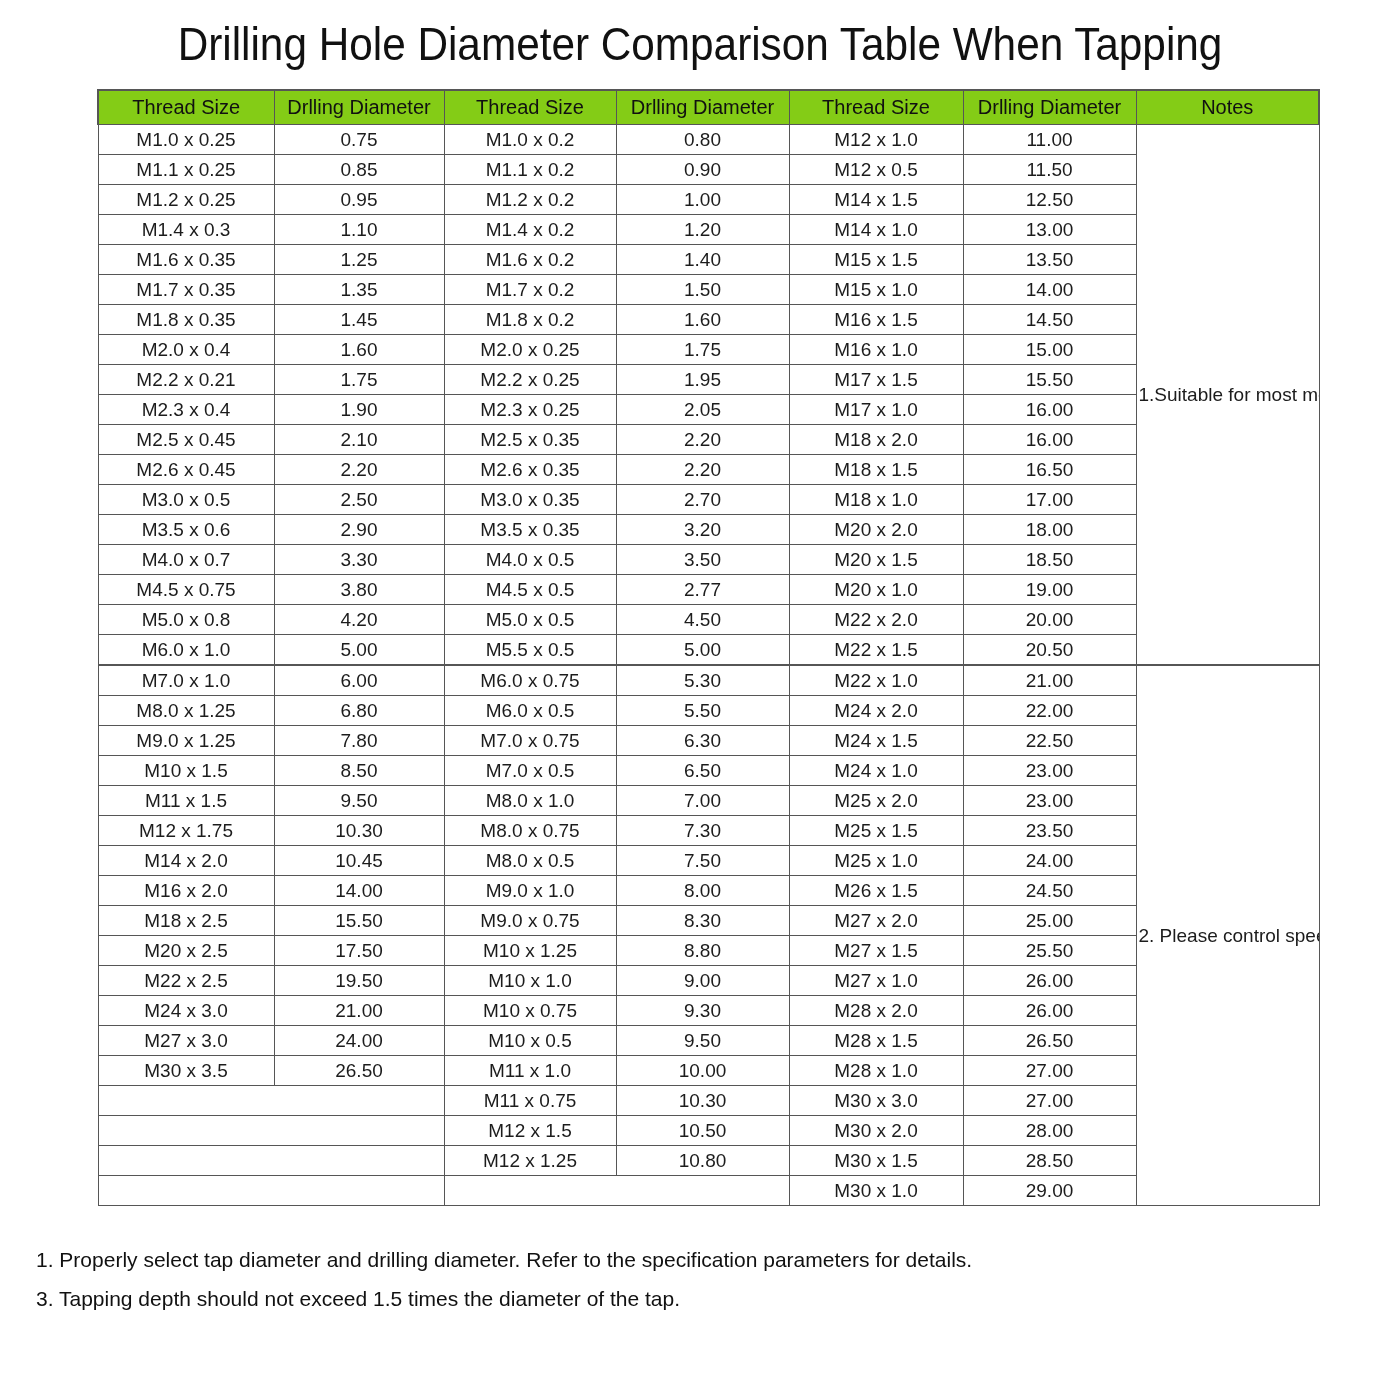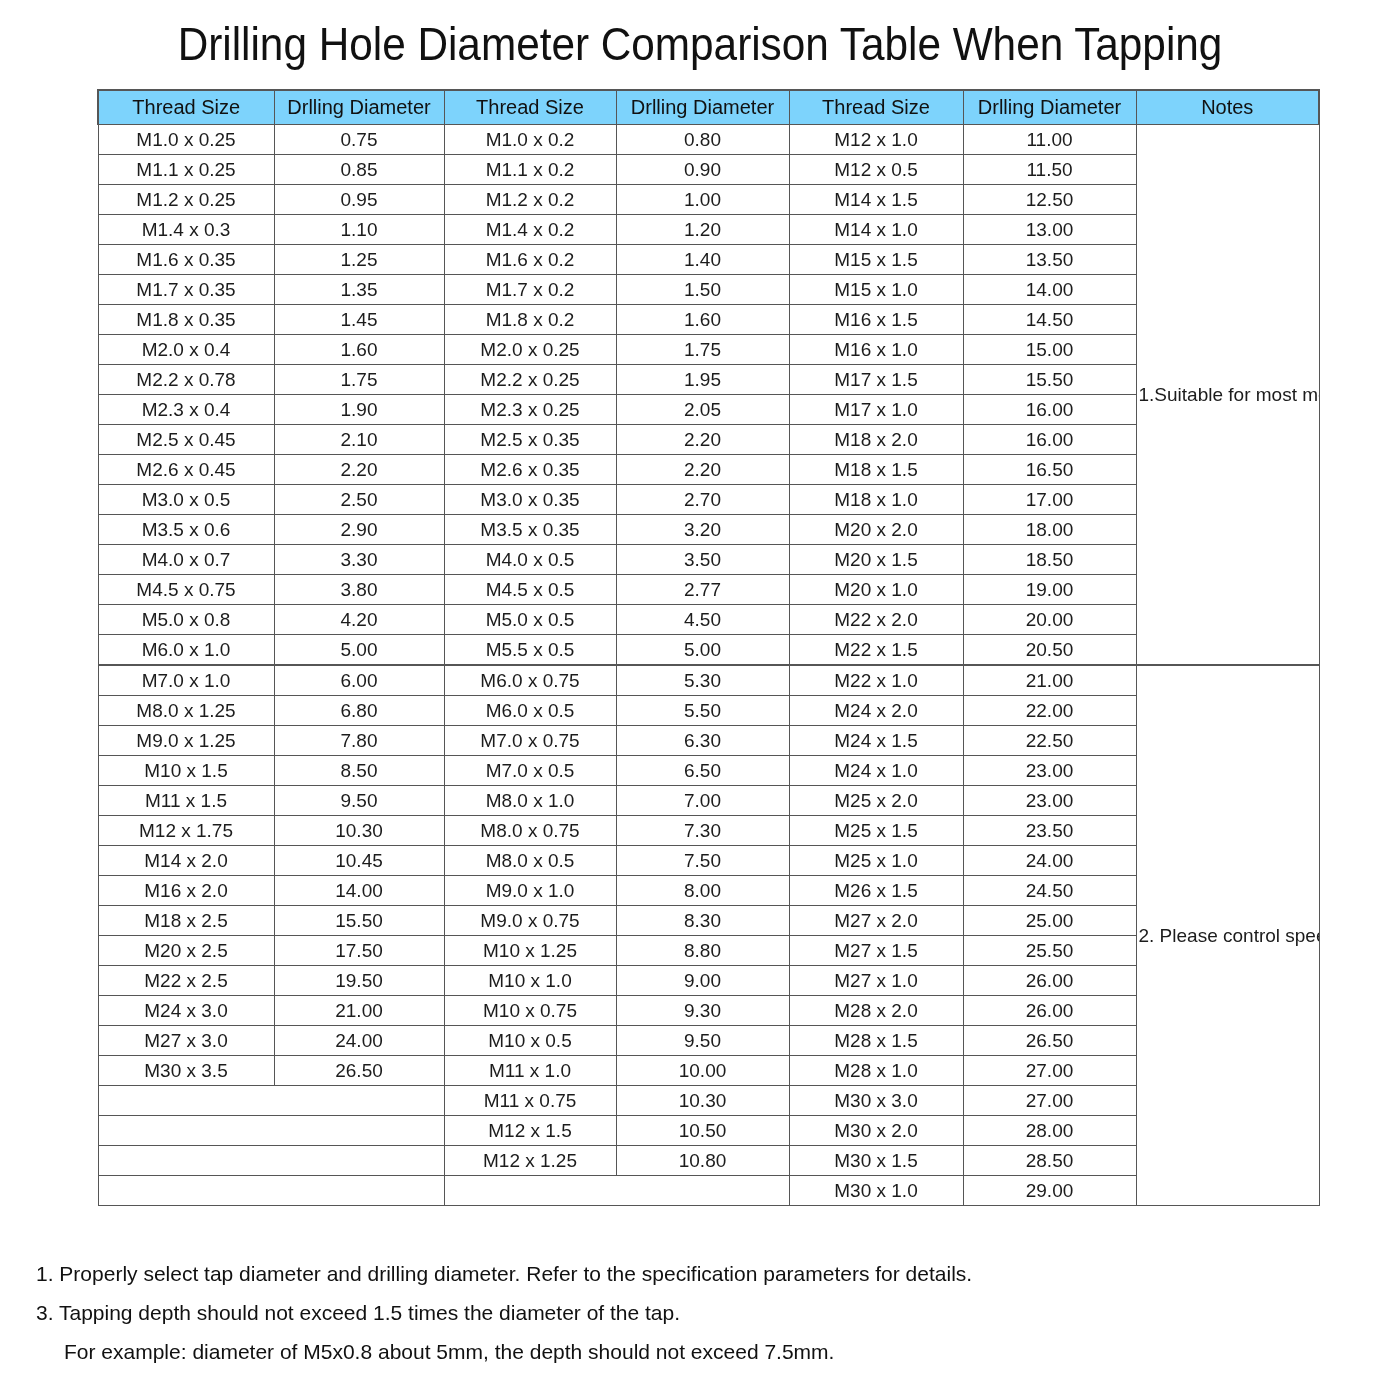--- a/index.html
+++ b/index.html
@@ -17,36 +17,36 @@
     border-collapse:collapse;table-layout:fixed;
     margin-left:97px;width:1221px;
   }
   table.cmp th, table.cmp td{
     border:1px solid #565656;
     text-align:center;vertical-align:middle;
     padding:0 2px;overflow:hidden;white-space:nowrap;
   }
   table.cmp th{
     height:33px;font-size:20px;font-weight:400;
-    background:#7dd3fc;border-top-width:2px;color:#111;
+    background:#84cc16;border-top-width:2px;color:#111;
   }
   table.cmp th:first-child{border-left-width:2px;}
   table.cmp th:last-child{border-right-width:2px;}
   table.cmp td{height:29px;font-size:19px;}
   td.g1first{border-left-width:2px;}
   tr.sec td{border-top-width:2px;}
   td.bend{border-bottom-width:2px;}
   td.empty{border:none;background:#ffffff;}
   td.notes{
     border-right-width:2px;
     font-size:19px;line-height:1.36;
     white-space:normal;padding:0 4px;vertical-align:middle;
   }
   .footer{
-    margin:56px 0 0 36px;font-size:21px;color:#111;
+    margin:42px 0 0 36px;font-size:21px;color:#111;
   }
   .footer .fline{margin-bottom:14px;line-height:1.18;}
   .footer .fline.indent{margin-left:28px;}
 </style>
 </head>
 <body>
 
 <div class="title">Drilling Hole Diameter Comparison Table When Tapping</div>
 
 <table class="cmp">
@@ -130,21 +130,21 @@
       </tr>
       <tr>
         <td class="g1first">M2.0 x 0.4</td>
         <td>1.60</td>
         <td>M2.0 x 0.25</td>
         <td>1.75</td>
         <td>M16 x 1.0</td>
         <td>15.00</td>
       </tr>
       <tr>
-        <td class="g1first">M2.2 x 0.78</td>
+        <td class="g1first">M2.2 x 0.21</td>
         <td>1.75</td>
         <td>M2.2 x 0.25</td>
         <td>1.95</td>
         <td>M17 x 1.5</td>
         <td>15.50</td>
       </tr>
       <tr>
         <td class="g1first">M2.3 x 0.4</td>
         <td>1.90</td>
         <td>M2.3 x 0.25</td>
@@ -355,14 +355,13 @@
         <td colspan="2" class="empty"></td>
         <td class="bend">M30 x 1.0</td>
         <td class="bend">29.00</td>
       </tr>
     </tbody>
 </table>
 
 <div class="footer">
   <div class="fline">1. Properly select tap diameter and drilling diameter. Refer to the specification parameters for details.</div>
   <div class="fline">3. Tapping depth should not exceed 1.5 times the diameter of the tap.</div>
-  <div class="fline indent">For example: diameter of M5x0.8 about 5mm, the depth should not exceed 7.5mm.</div>
 </div>
 
 </body></html>

